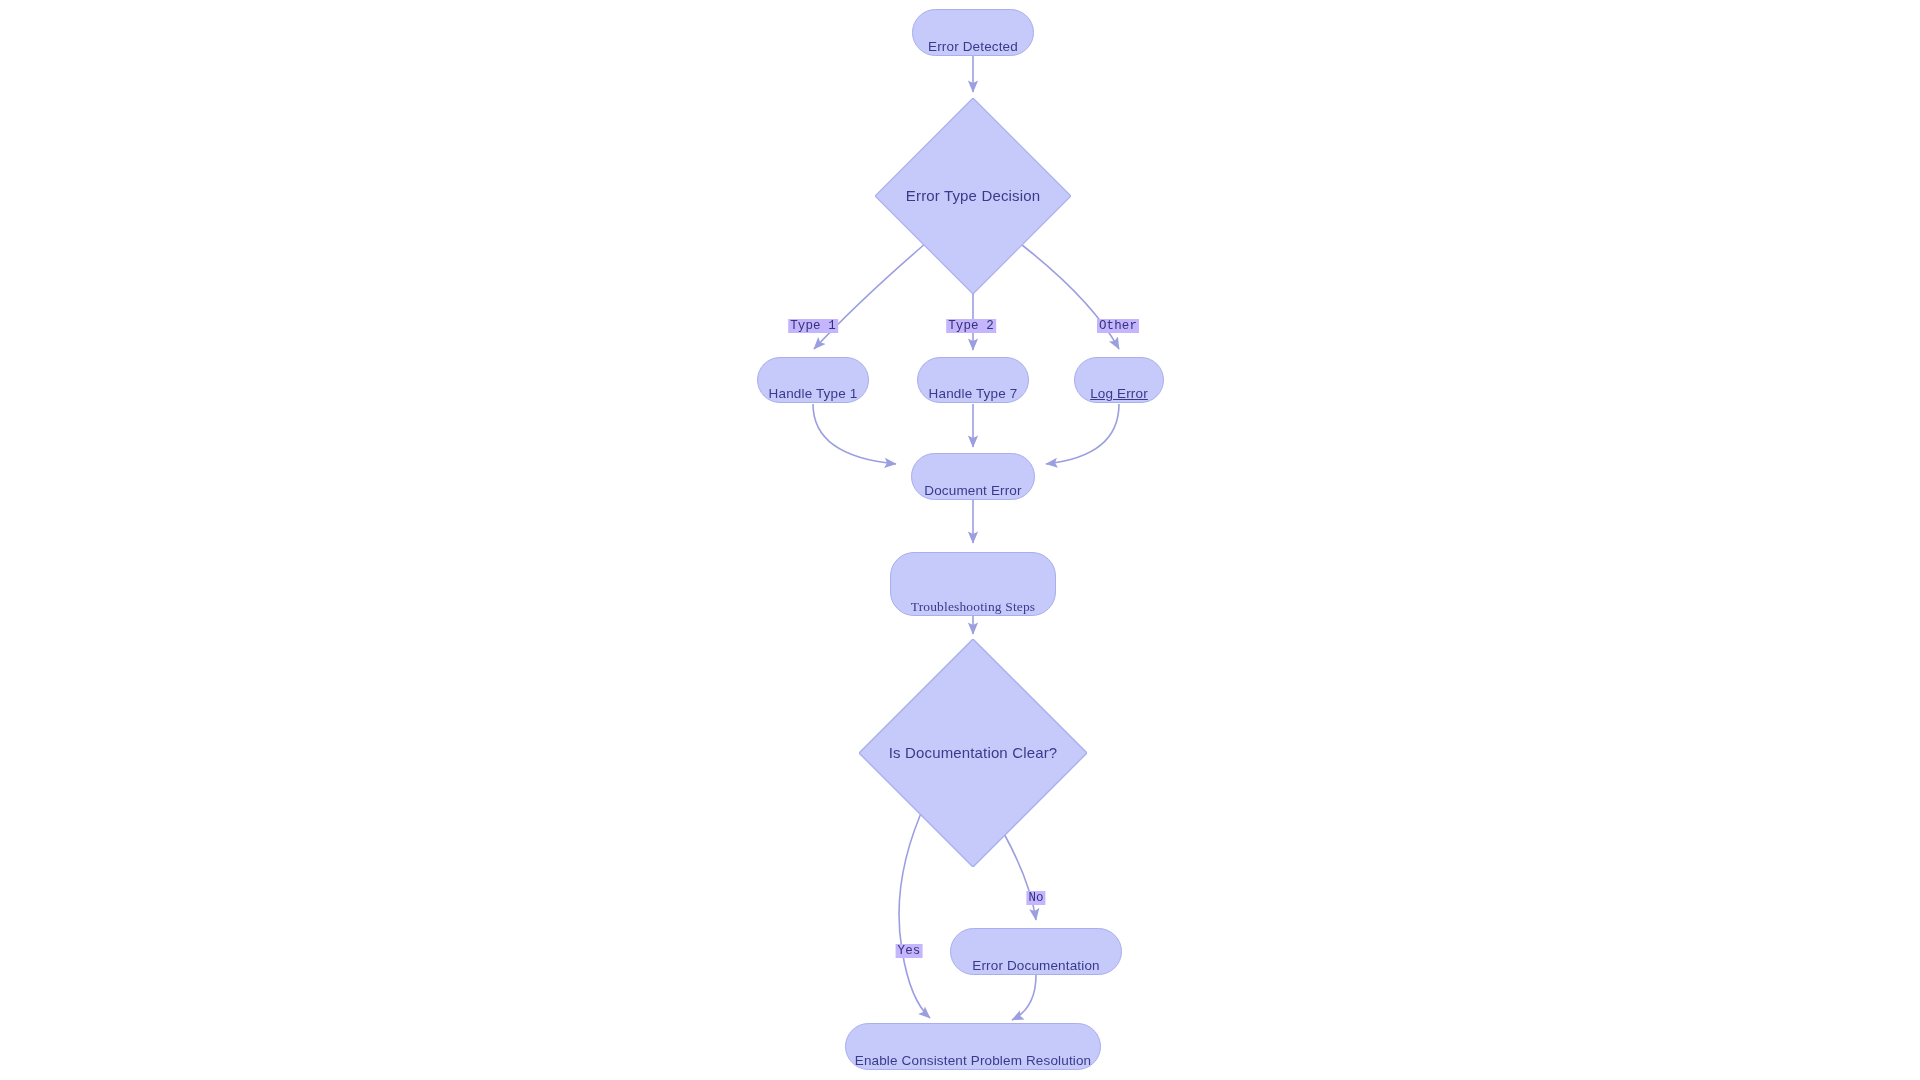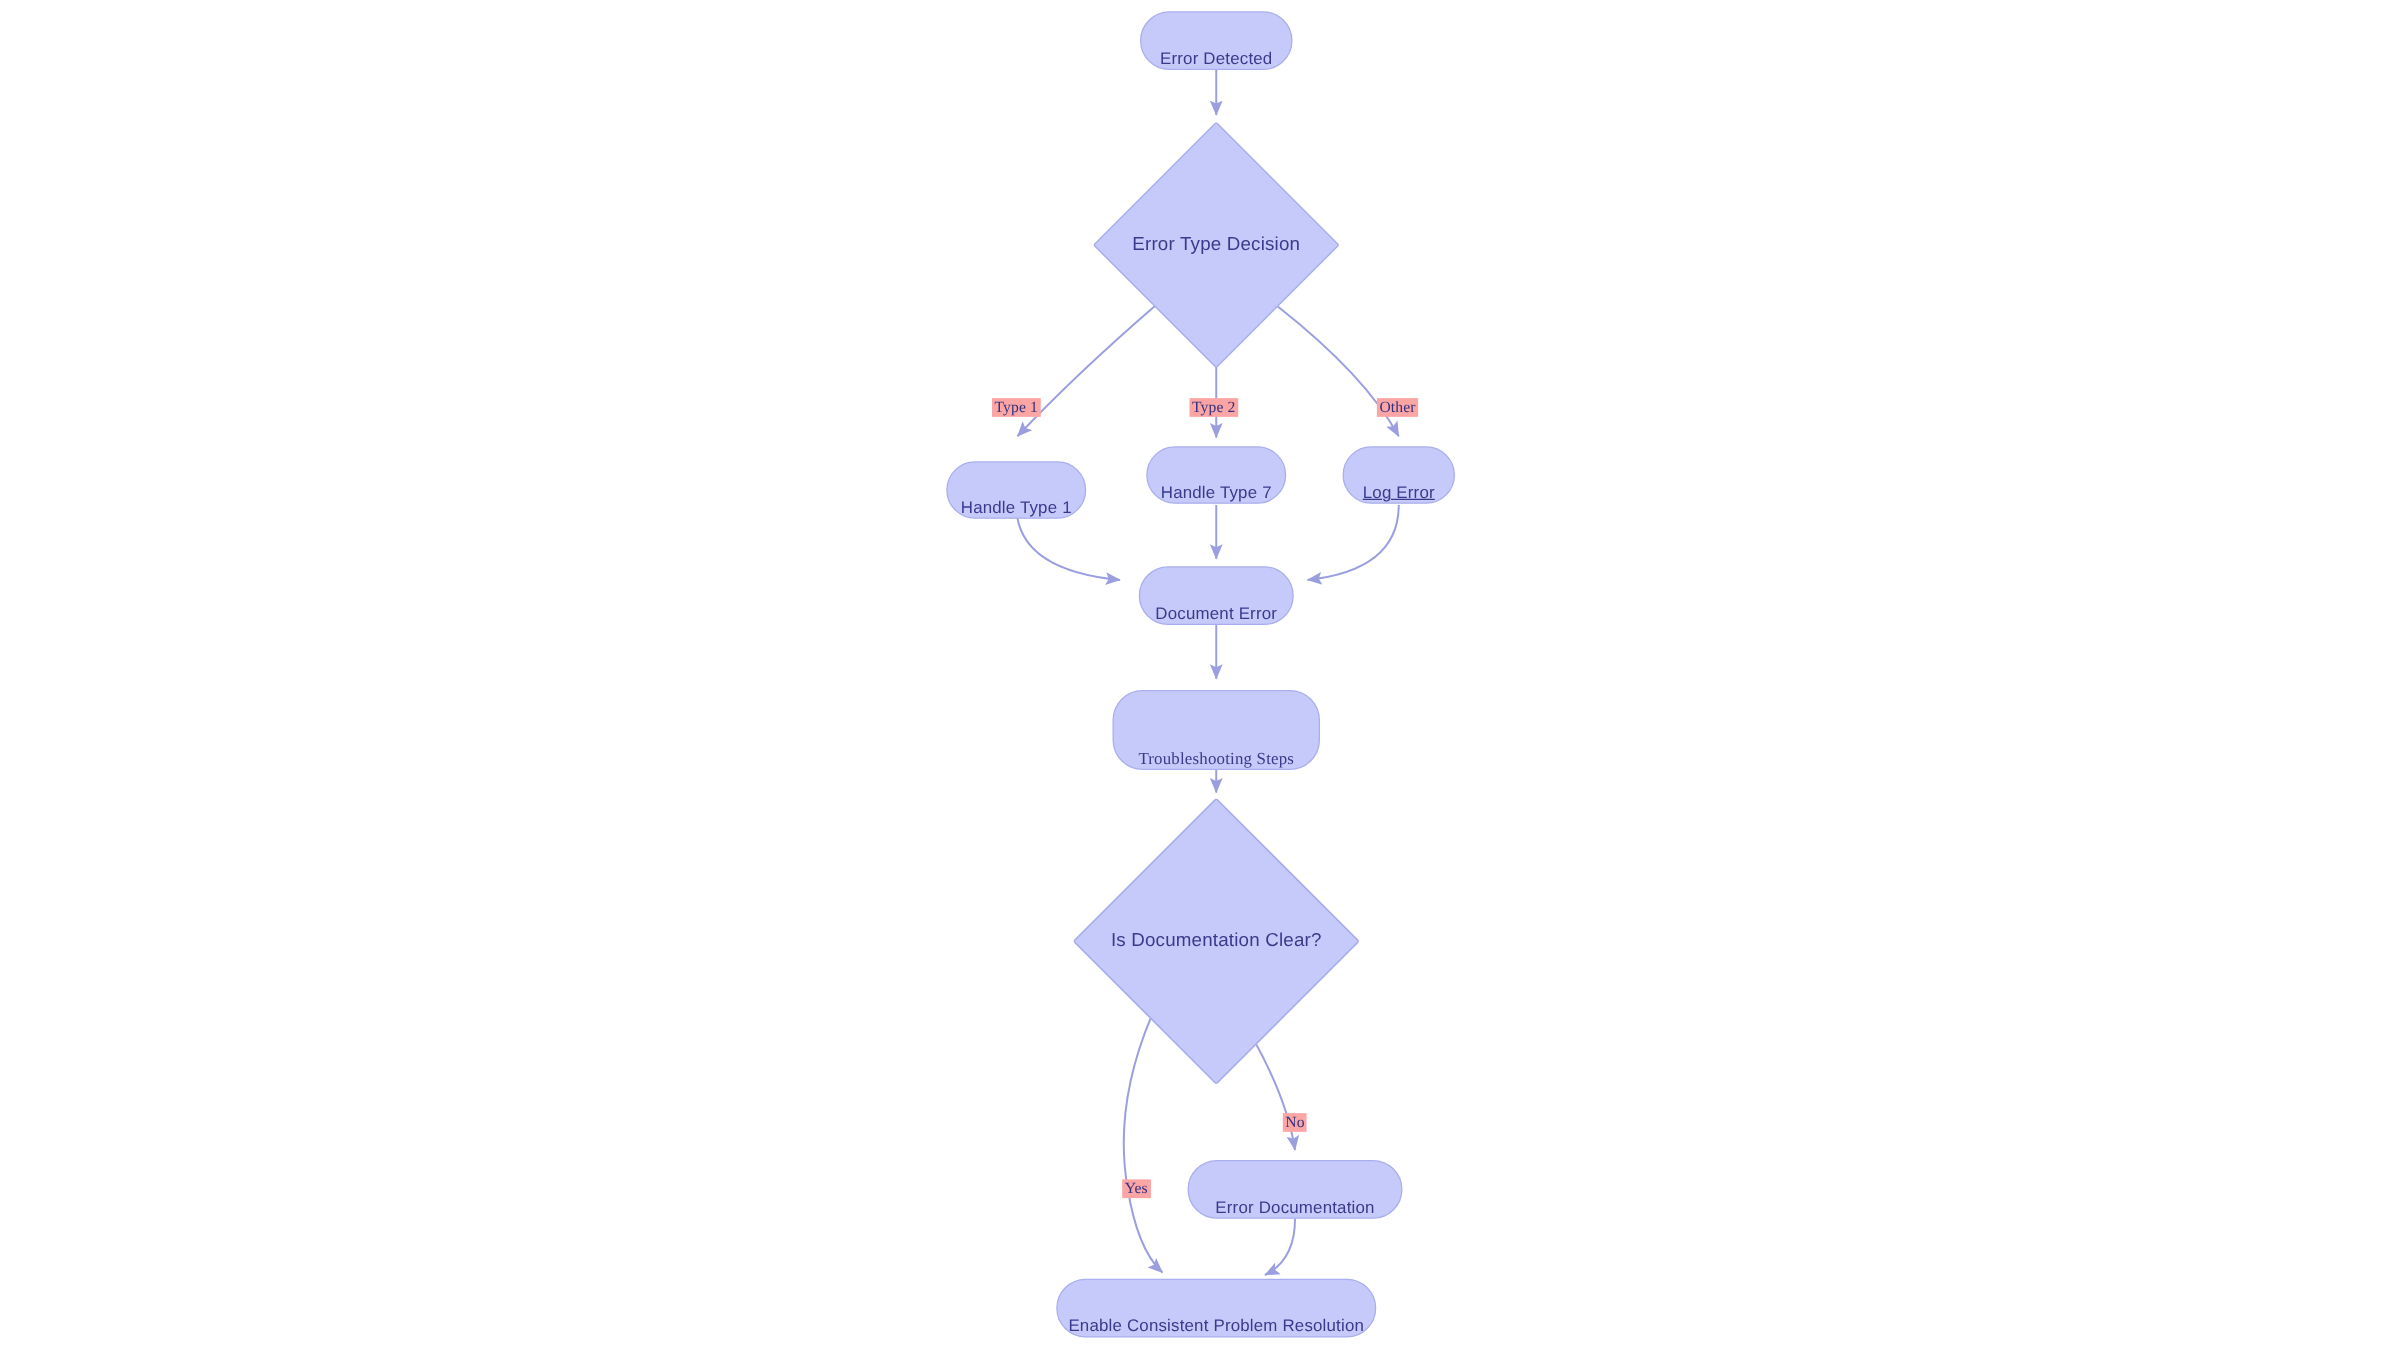--- a/index.html
+++ b/index.html
@@ -63,25 +63,25 @@
     position: relative;
     z-index: 2;
     color: #3a3a8c;
     font-size: 15px;
     letter-spacing: 0.15px;
     white-space: nowrap;
   }
   .edge-label {
     position: absolute;
     color: #32327e;
-    font-family: Liberation Serif, serif;
+    font-family: Liberation Mono, monospace;
     font-size: 12.5px;
     letter-spacing: 0.1px;
     white-space: nowrap;
-    background: #fca5a5;
+    background: #c4b5fd;
     padding: 0 2px;
     transform: translate(-50%, -50%);
   }
 </style>
 </head>
 <body>
 
 <div id="flow-root">
 
   <svg id="edge-layer" viewBox="0 0 1920 1080">
@@ -109,21 +109,21 @@
   <div id="node-layer">
       <div class="node process" style="left: 912px; top: 8.5px; width: 122px; height: 47px;">
         <span>Error Detected</span>
       </div>
       <div class="node decision" style="left: 875px; top: 98px; width: 196px; height: 196px;">
         <svg class="diamond-shape" viewBox="0 0 100 100" preserveAspectRatio="none">
           <polygon points="50,0 100,50 50,100 0,50" fill="#c5cafa" stroke="#a9aeec" stroke-width="0.6"></polygon>
         </svg>
         <span class="diamond-label">Error Type Decision</span>
       </div>
-      <div class="node process" style="left: 757px; top: 357px; width: 112px; height: 46px; margin-top: 12px;">
+      <div class="node process" style="left: 757px; top: 357px; width: 112px; height: 46px;">
         <span>Handle Type 1</span>
       </div>
       <div class="node process" style="left: 917px; top: 357px; width: 112px; height: 46px;">
         <span>Handle Type 7</span>
       </div>
       <div class="node process" style="left: 1074px; top: 357px; width: 90px; height: 46px; text-decoration: underline;">
         <span>Log Error</span>
       </div>
       <div class="node process" style="left: 911px; top: 452.5px; width: 124px; height: 47px;">
         <span>Document Error</span>

